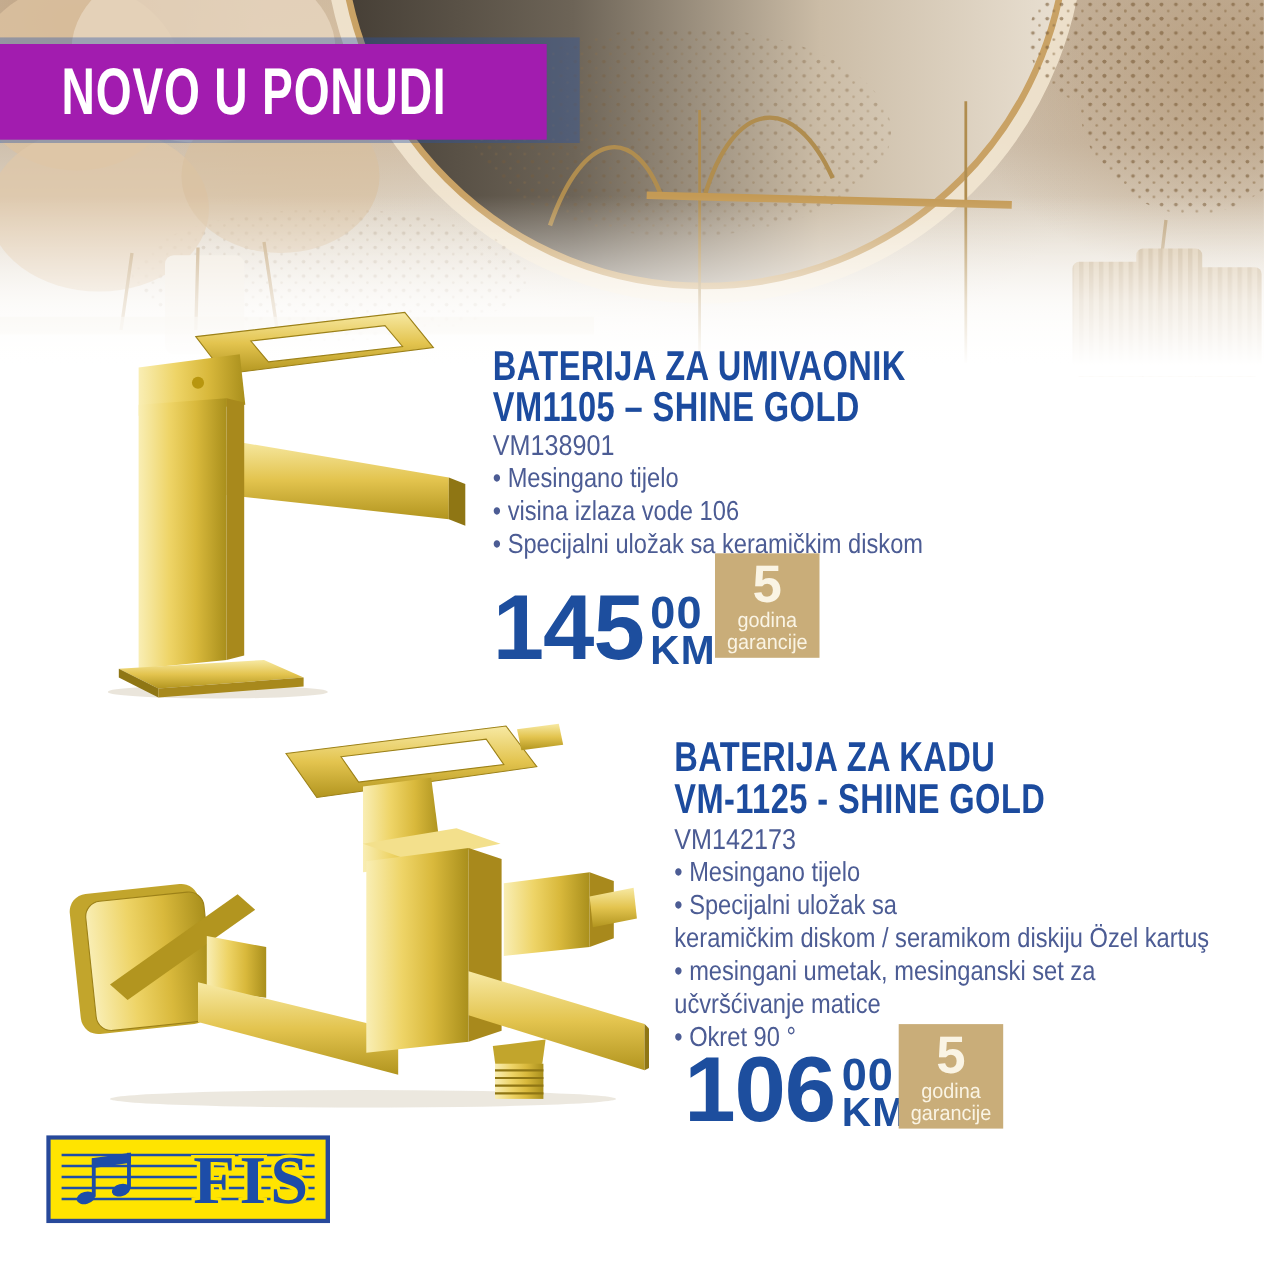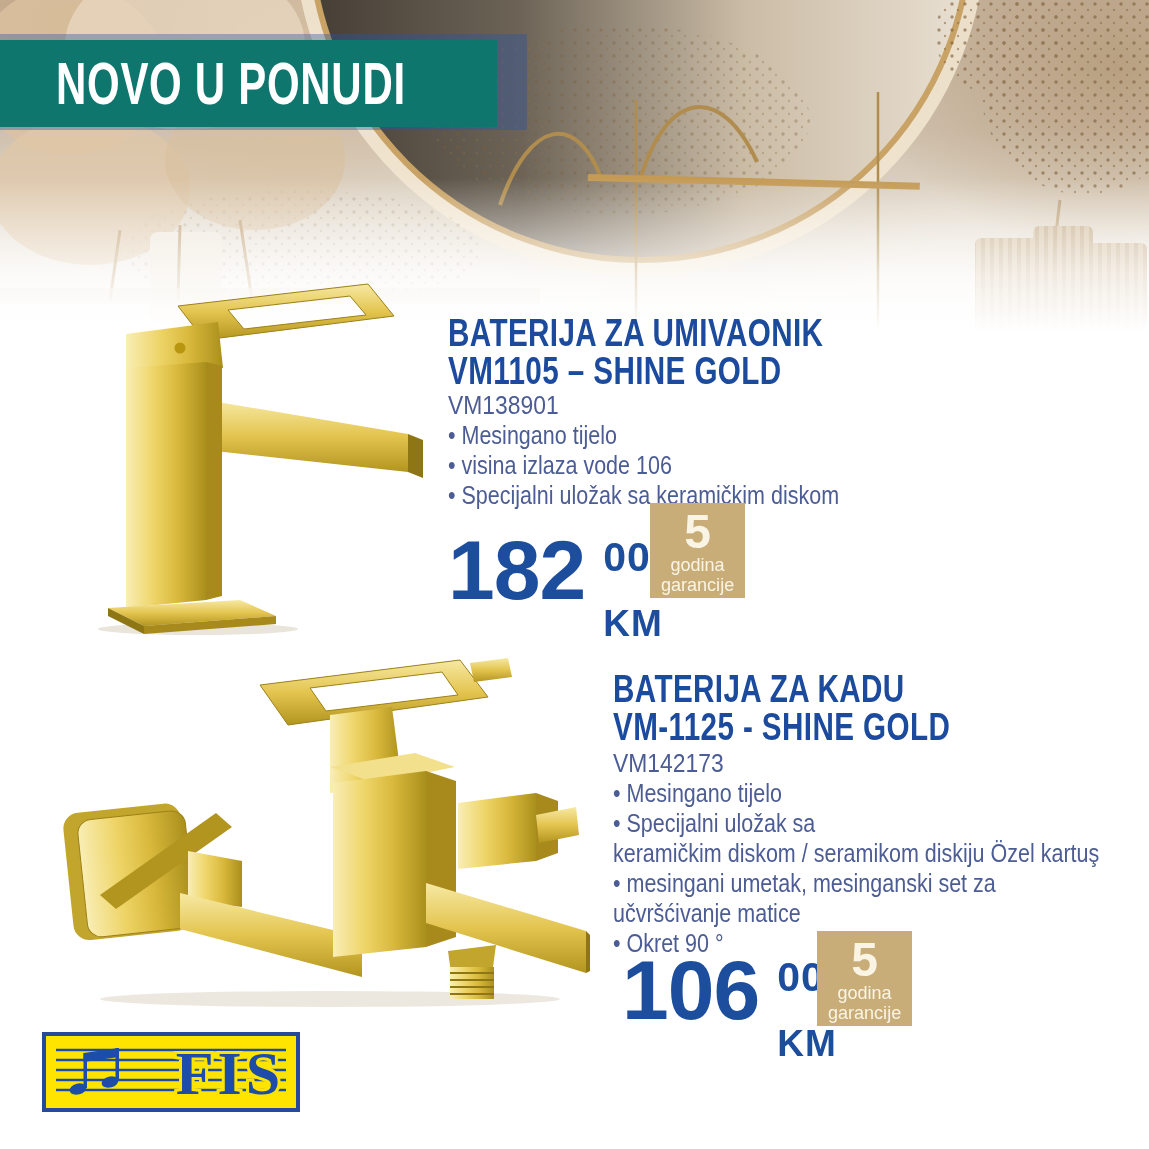--- a/index.html
+++ b/index.html
@@ -27,21 +27,21 @@
       rgba(255,255,255,.72) 80%, #ffffff 97%);
   }
 
   
   .banner-glow {
     position:absolute; left:0; top:34px; width:527px; height:96px;
     background:rgba(39,84,168,.38);
   }
   .banner {
     position:absolute; left:0; top:40px; width:497px; height:87px;
-    background:#0f766e; display:flex; align-items:center; padding-left:56px;
+    background:#a21caf; display:flex; align-items:center; padding-left:56px;
   }
   .banner span {
     color:#ffffff; font-size:60px; font-weight:700; letter-spacing:1px;
     transform:scaleX(.70); transform-origin:left center; white-space:nowrap;
   }
 
   
   .p-title {
     position:absolute; color:#1c4b9e; font-size:38px; font-weight:700;
     letter-spacing:.5px; transform:scaleX(.78); transform-origin:left top; white-space:nowrap;
@@ -51,21 +51,21 @@
     transform:scaleX(.88); transform-origin:left top; white-space:nowrap;
   }
   .p-bullets {
     position:absolute; color:#4c5c94; font-size:25px; line-height:30px;
     transform:scaleX(.86); transform-origin:left top;
   }
   .p-bullets div { white-space:pre-line; }
 
   .price { position:absolute; display:flex; align-items:flex-start; color:#1d4e9e; }
   .price .amount { font-size:84px; font-weight:700; line-height:84px; letter-spacing:-1px; }
-  .price .frac { display:flex; flex-direction:column; margin-left:18px; padding-top:13px;gap:32px; }
+  .price .frac { display:flex; flex-direction:column; margin-left:6px; padding-top:13px; }
   .price .dec { font-size:41px; font-weight:700; line-height:33px; letter-spacing:1px; }
   .price .cur { font-size:37px; font-weight:700; line-height:36px; letter-spacing:1px;text-align:center; }
 
   .badge {
     position:absolute; width:95px; height:95px; background:#c9ad79;
     display:flex; flex-direction:column; align-items:center; color:#faf4e4;
     text-align:center;
   }
   .badge .years { font-size:48px; font-weight:700; line-height:46px; margin-top:6px; }
   .badge .word  { font-size:19px; line-height:20px; transform:scaleX(.95); white-space:nowrap; }
@@ -177,21 +177,21 @@
 
   <div class="p-title" style="left:448px;top:312px">BATERIJA ZA UMIVAONIK</div>
   <div class="p-title" style="left:448px;top:350px">VM1105 – SHINE GOLD</div>
   <div class="p-code" style="left:448px;top:390px">VM138901</div>
   <div class="p-bullets" style="left:448px;top:420px;width:580px">
     <div>• Mesingano tijelo</div>
     <div>• visina izlaza vode 106</div>
     <div>• Specijalni uložak sa keramičkim diskom</div>
   </div>
   <div class="price" style="left:448px;top:528px">
-    <span class="amount">182</span>
+    <span class="amount">145</span>
     <span class="frac">
       <span class="dec">00</span>
       <span class="cur">KM</span>
     </span>
   </div>
   <div class="badge" style="left:650px;top:503px">
     <div class="years">5</div>
     <div class="word">godina</div>
     <div class="word">garancije</div>
   </div>

